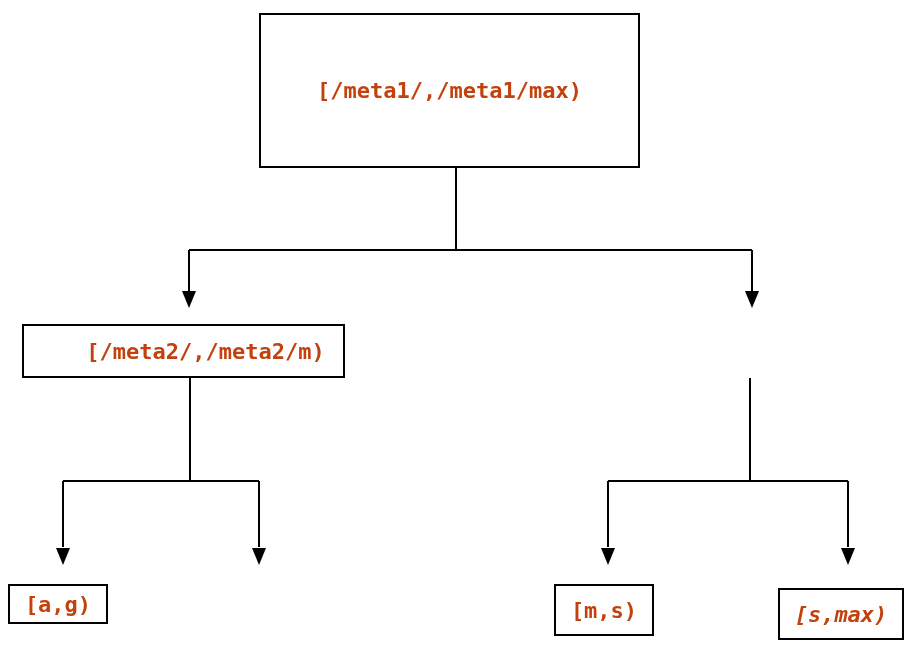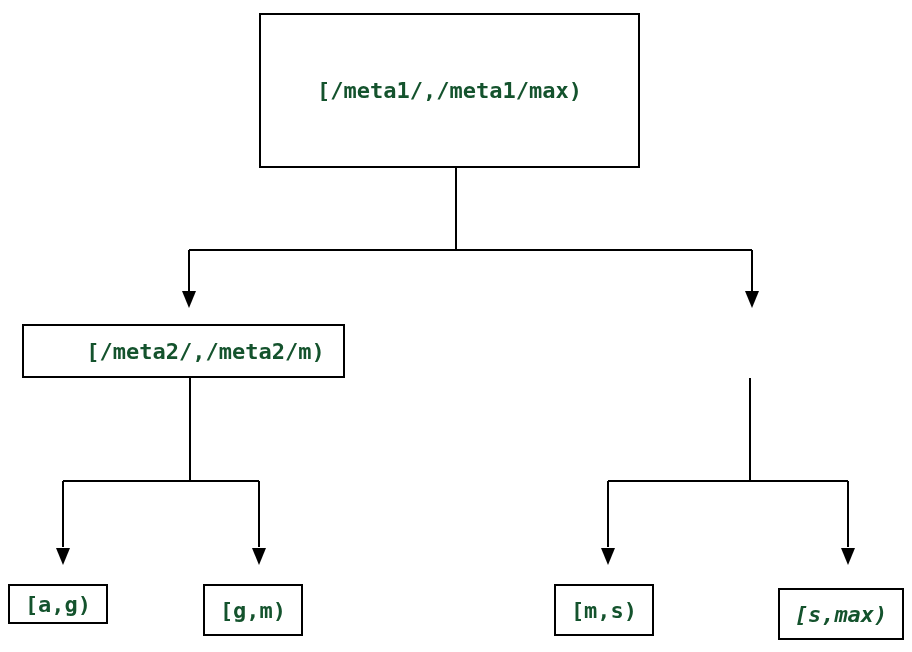--- a/index.html
+++ b/index.html
@@ -23,21 +23,21 @@
     height: 652px;
   }
   .node {
     position: absolute;
     box-sizing: border-box;
     border: 2px solid #000000;
     background: #ffffff;
     display: flex;
     align-items: center;
     justify-content: center;
-    color: #14532d;
+    color: #c2410c;
     font-size: 22px;
     font-weight: bold;
     white-space: nowrap;
   }
   .node-root   { left: 259px; top: 13px;  width: 381px; height: 155px; }
   .node-left   { left: 22px;  top: 324px; width: 323px; height: 54px; padding-left: 44px; }
   .node-right  { left: 583px; top: 324px; width: 318px; height: 54px; }
   .node-leaf-ag   { left: 8px;   top: 584px; width: 100px; height: 40px; }
   .node-leaf-gm   { left: 203px; top: 584px; width: 100px; height: 52px; }
   .node-leaf-ms   { left: 554px; top: 584px; width: 100px; height: 52px; }
@@ -82,23 +82,20 @@
 
   <div class="node node-left">
     <span>[/meta2/,/meta2/m)</span>
   </div>
 
 
   <div class="node node-leaf-ag">
     <span>[a,g)</span>
   </div>
 
-  <div class="node node-leaf-gm">
-    <span>[g,m)</span>
-  </div>
 
   <div class="node node-leaf-ms">
     <span>[m,s)</span>
   </div>
 
   <div class="node node-leaf-smax">
     <span>[s,max)</span>
   </div>
 
 </div>

